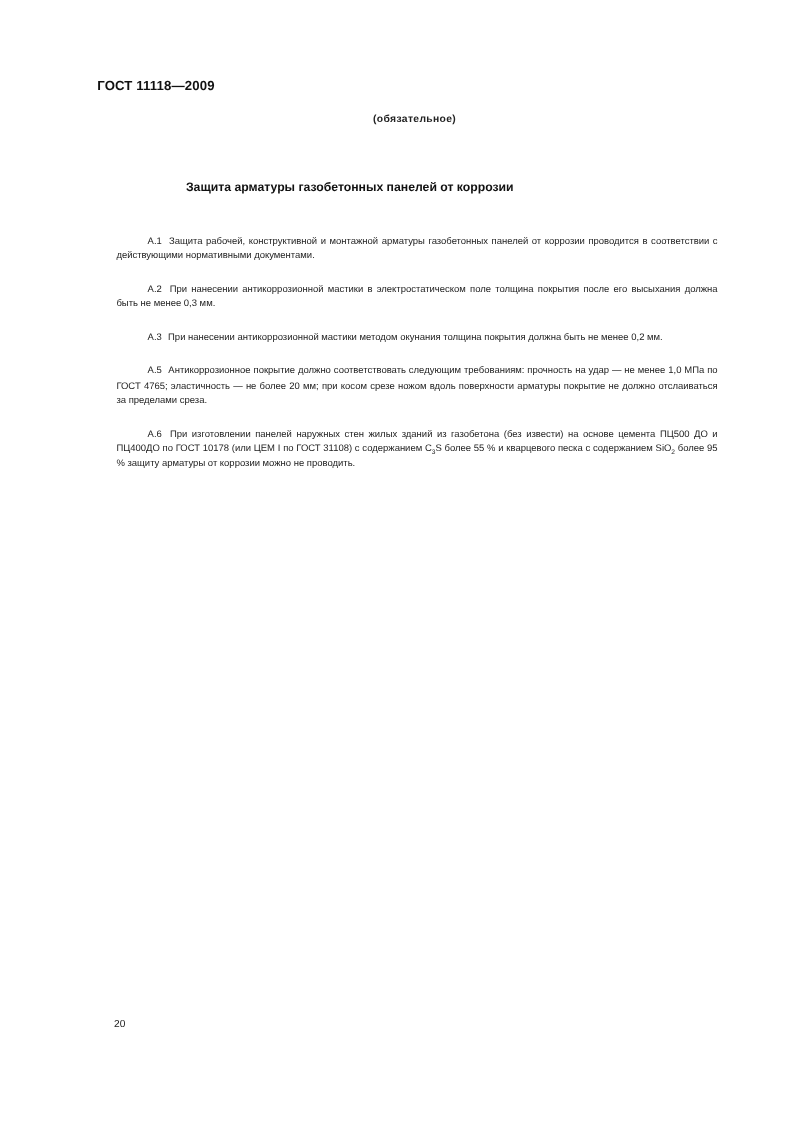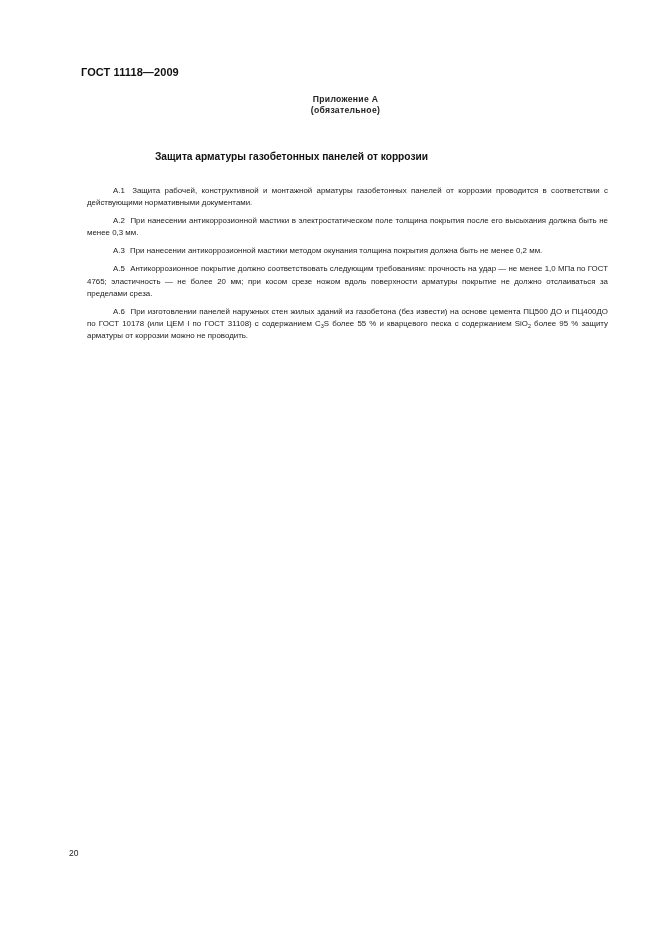--- a/index.html
+++ b/index.html
@@ -54,47 +54,46 @@
       position: absolute;
       left: 81px;
       top: 179px;
       width: 533px;
       font-size: 7.9px;
       line-height: 12.1px;
       color: #222;
       text-align: justify;
     }
     .para {
-      margin: 6px;
+      margin: 16px;
       text-indent: 26px;
       text-align: justify;
     }
     .para .num {
       margin-right: 3px;
     }
     .page-number {
       position: absolute;
-      left: 69px;
+      left: 95px;
       top: 848px;
       font-size: 8.5px;
       color: #222;
     }
     sub {
       font-size: 5.5px;
       vertical-align: -2px;
       line-height: 0;
     }
   </style>
 </head>
 <body>
 
 <div class="page-header">ГОСТ 11118—2009</div>
 
 <div class="appendix">
-  <div>Приложение А</div>
   <div>(обязательное)</div>
 </div>
 
 <div class="section-title">Защита арматуры газобетонных панелей от коррозии</div>
 
 <div class="body-text">
   <p class="para"><span class="num">А.1</span> <span>Защита рабочей, конструктивной и монтажной арматуры газобетонных панелей от коррозии проводится в соответствии с действующими нормативными документами.</span></p>
   <p class="para"><span class="num">А.2</span> <span>При нанесении антикоррозионной мастики в электростатическом поле толщина покрытия после его высыхания должна быть не менее 0,3 мм.</span></p>
   <p class="para"><span class="num">А.3</span> <span>При нанесении антикоррозионной мастики методом окунания толщина покрытия должна быть не менее 0,2 мм.</span></p>
   <p class="para"><span class="num">А.5</span> <span>Антикоррозионное покрытие должно соответствовать следующим требованиям: прочность на удар — не менее 1,0 МПа по ГОСТ 4765; эластичность — не более 20 мм; при косом срезе ножом вдоль поверхности арматуры покрытие не должно отслаиваться за пределами среза.</span></p>

